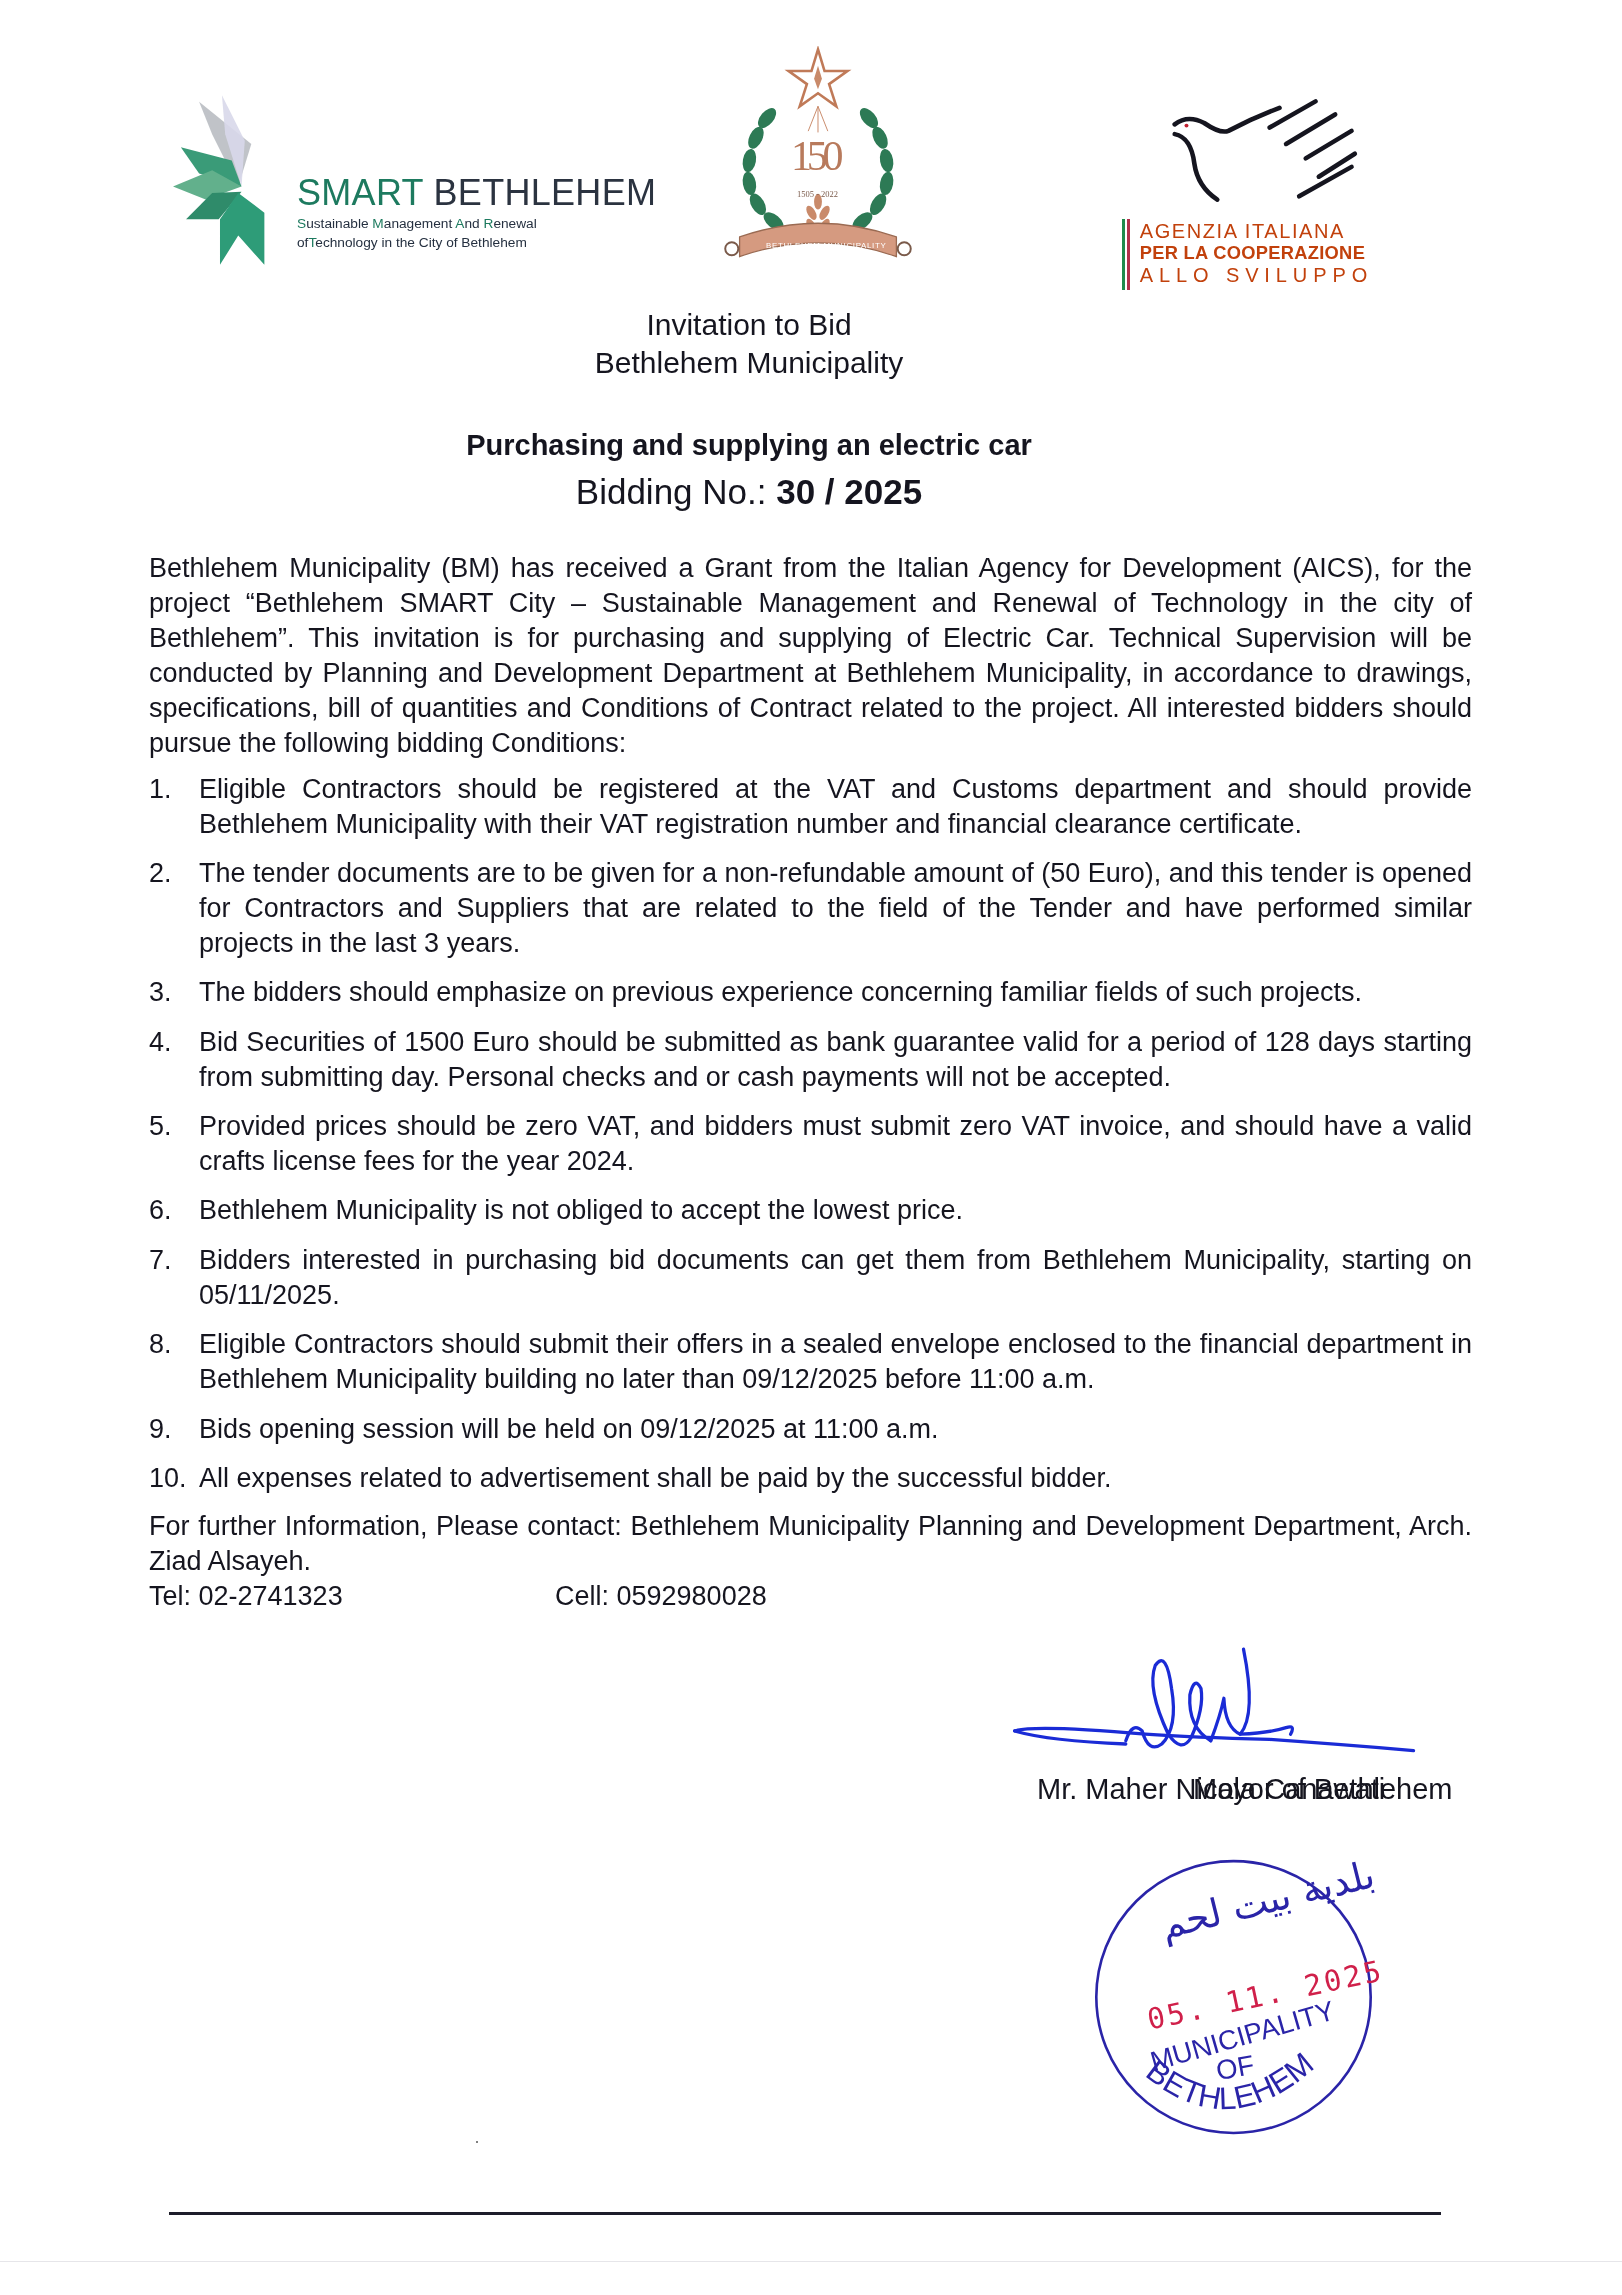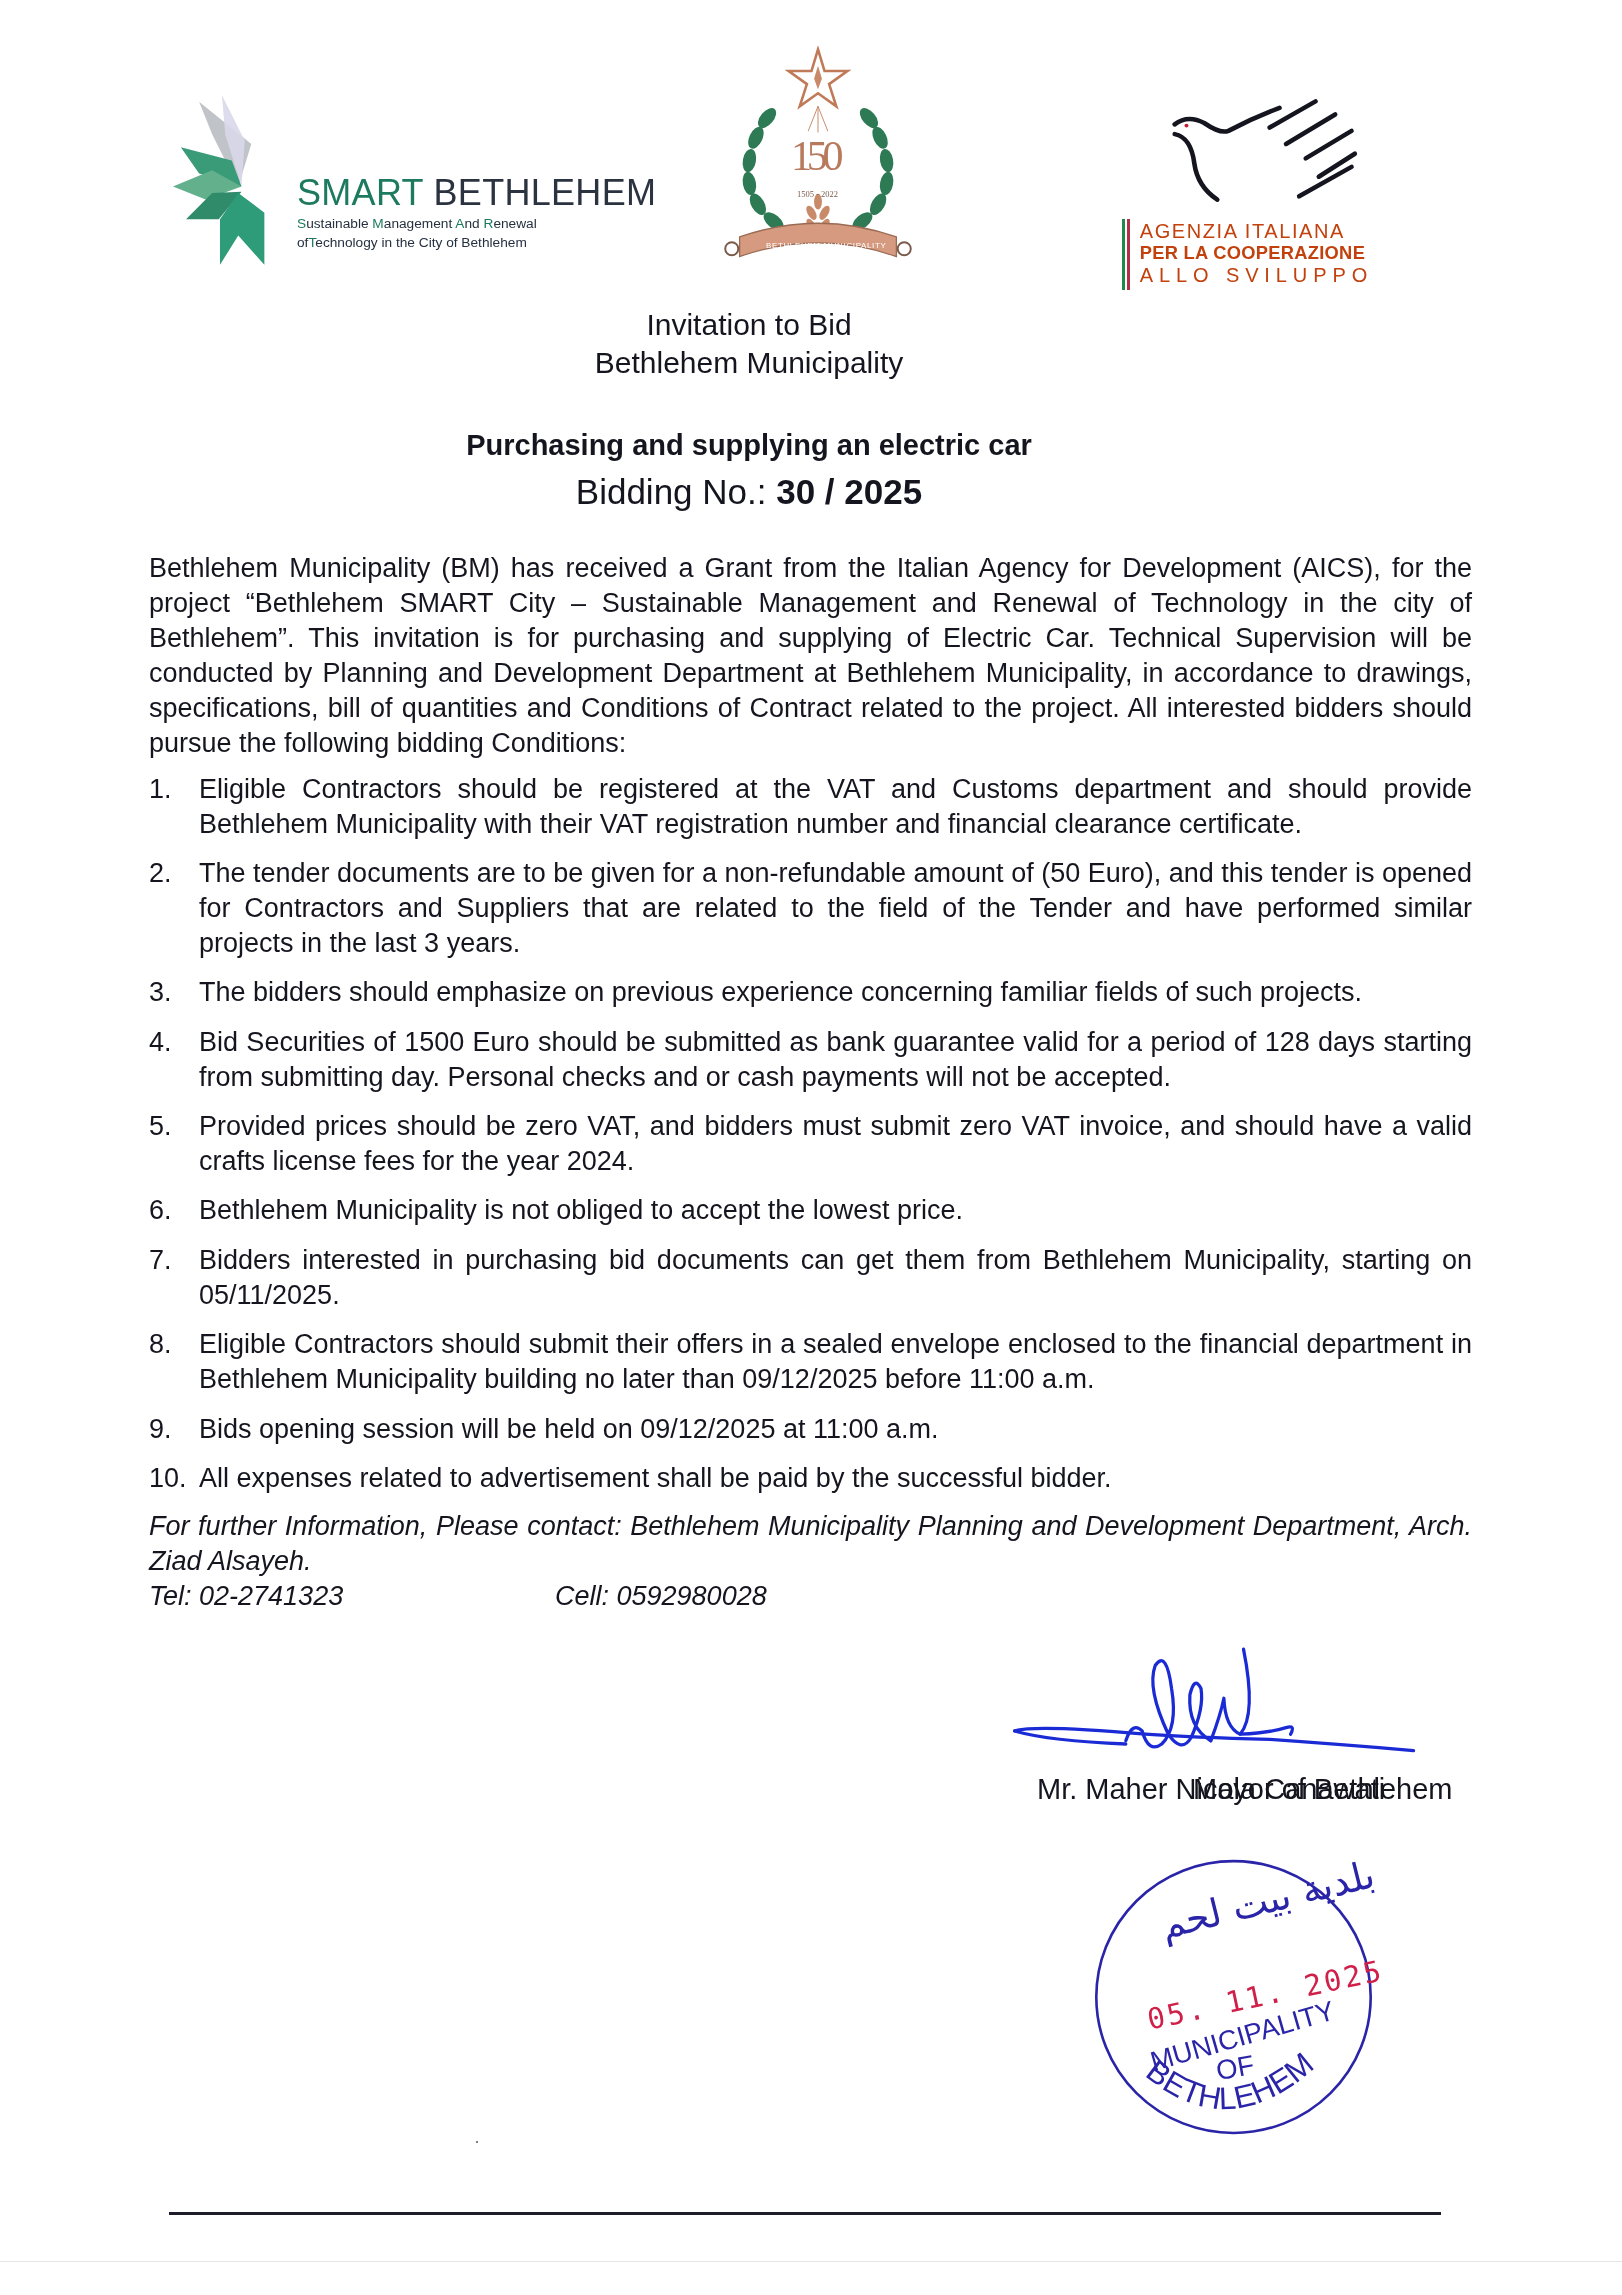--- a/index.html
+++ b/index.html
@@ -32,21 +32,21 @@
   .main-title { top: 429px; font-size: 29px; font-weight: bold; }
   .bid-no { top: 472px; font-size: 35px; }
   .bid-no b { font-weight: bold; }
 
   
   .body-wrap { position: absolute; left: 149px; top: 551px; width: 1323px; font-size: 27px; line-height: 35px; }
   .intro { text-align: justify; margin: 0 0 10.5px 0; }
   .cond-list { list-style: none; margin: 0; padding: 0; }
   .cond { position: relative; padding-left: 50px; text-align: justify; margin-bottom: 14.4px; }
   .cond .num { position: absolute; left: 0; top: 0; }
-  .contact { text-align: justify; text-align-last: auto; margin-top: 13px; font-style: italic; }
+  .contact { text-align: justify; text-align-last: auto; margin-top: 13px; }
   .phones { display: flex; }
   .phones .tel { width: 406px; }
 
   
   .signature { position: absolute; left: 995px; top: 1636px; width: 497px; height: 131px; }
   .sig-name { position: absolute; left: 1037px; top: 1773px; font-size: 29px; white-space: nowrap; }
   .sig-role { position: absolute; left: 1193px; top: 1773px; font-size: 29px; white-space: nowrap; }
 
   
   .stamp { position: absolute; left: 1073px; top: 1852px; width: 321px; height: 294px; }

